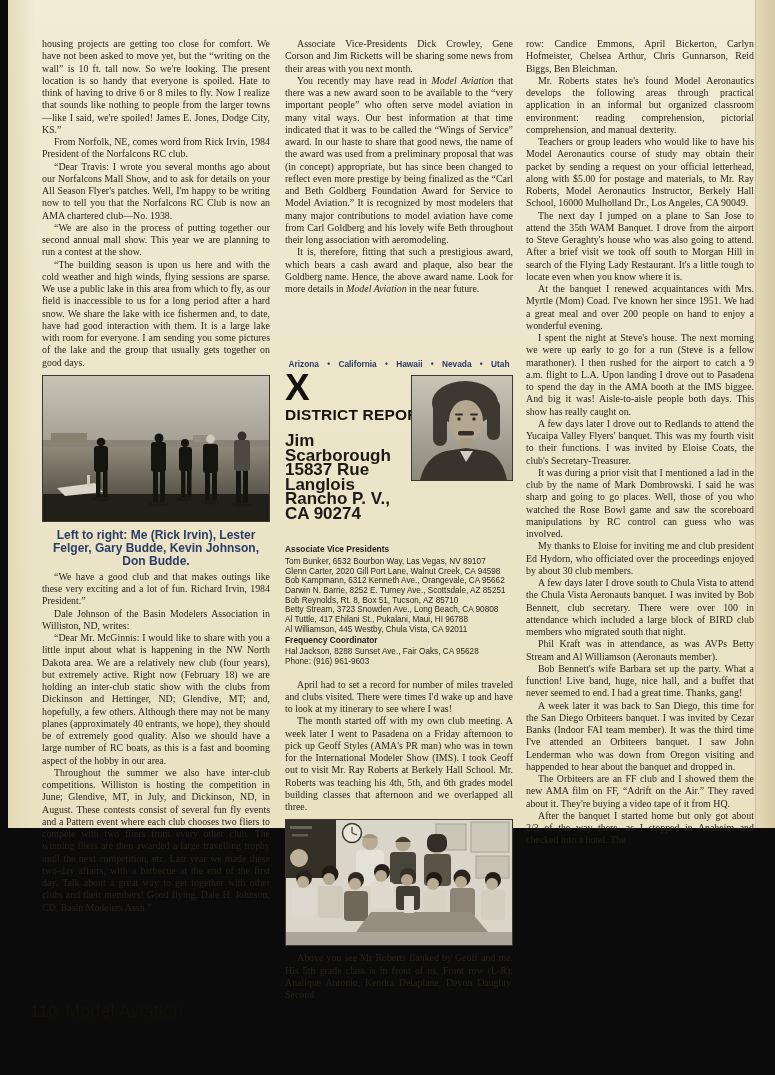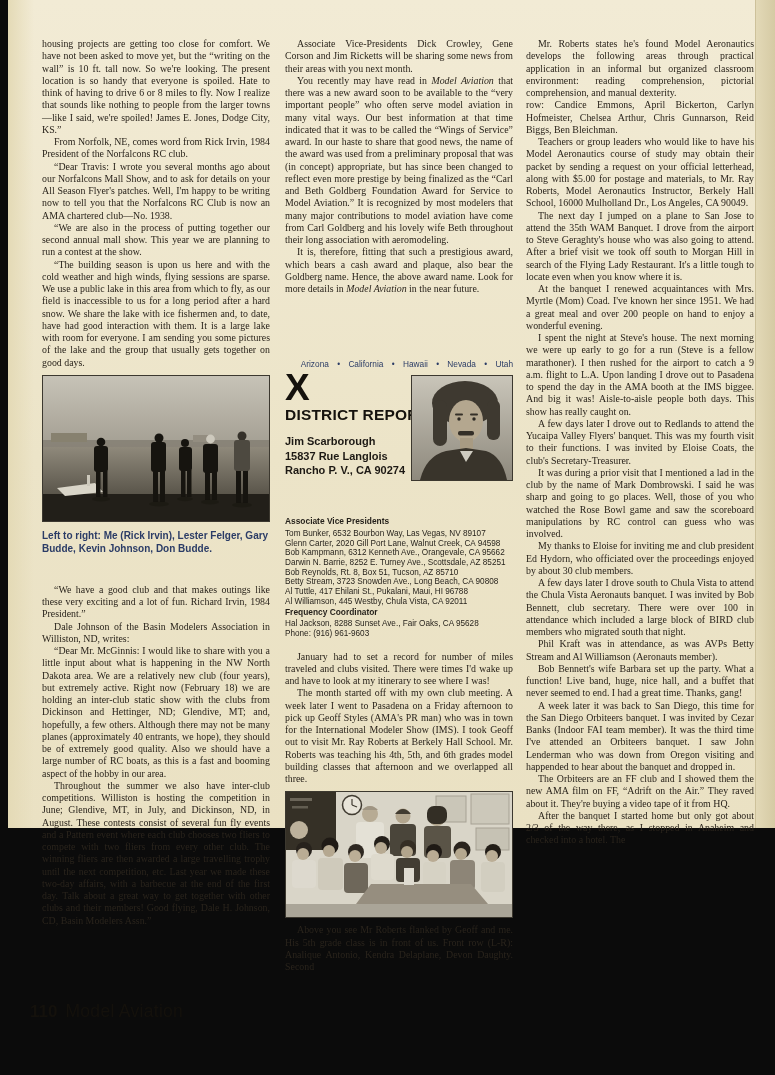--- a/index.html
+++ b/index.html
@@ -11,31 +11,31 @@
           background:linear-gradient(90deg,#e4dab6,rgba(228,218,182,0));pointer-events:none}
   .rstrip{position:absolute;right:0;top:0;width:19px;height:100%;
           background:linear-gradient(90deg,#e3d9b7,#d5caa4);border-left:1px solid #cdc19a}
   .col{position:absolute;top:38px;width:228px;color:#2a241c;
        font-size:9.9px;line-height:12.25px;text-align:justify}
   .col-l{left:34px}.col-m{left:277px}.col-r{left:518px}
   .bp{margin:0;text-indent:12px}
   .bp.ni{text-indent:0}
   .photo{border:1px solid #3c382f;margin-top:6px;background:#9a958a;font-size:0;line-height:0}
   .photo svg{display:block}
-  .caption{font-family:"Liberation Sans",sans-serif;font-weight:700;font-size:10px;line-height:13px;
-           color:#2b3c66;text-align:left;text-indent:0;margin:7px 0 29px}
-  .states{font-family:"Liberation Sans",sans-serif;font-weight:400;font-size:8.3px;line-height:10px;
-          color:#2b3c66;word-spacing:6px;margin-top:64px;text-align:right;text-indent:0}
+  .caption{font-family:"Liberation Sans",sans-serif;font-weight:700;font-size:12px;line-height:13px;
+           color:#2b3c66;text-align:center;text-indent:0;margin:7px 0 3px}
+  .states{font-family:"Liberation Sans",sans-serif;font-weight:700;font-size:8.3px;line-height:10px;
+          color:#2b3c66;word-spacing:6px;margin-top:64px;text-align:center;text-indent:0}
   .dr{position:relative;margin-top:4px;text-align:left;min-height:120px}
   .dr-x{font-family:"Liberation Sans",sans-serif;font-weight:800;font-size:37px;line-height:30px;
         color:#15120d;letter-spacing:1px}
   .dr-title{font-family:"Liberation Sans",sans-serif;font-weight:800;font-size:15.5px;line-height:17px;
             color:#15120d;margin-top:3px;letter-spacing:.2px}
   .dr-contact{margin-top:11px;width:130px;font-family:"Liberation Sans",sans-serif;font-weight:700;
-              font-size:11px;line-height:14.5px;color:#1d1914}
+              font-size:17px;line-height:14.5px;color:#1d1914}
   .headshot{position:absolute;top:2px;right:0;width:100px;height:104px;border:1px solid #3c382f;font-size:0}
   .avp{margin-top:24px;font-family:"Liberation Sans",sans-serif;font-size:8.2px;line-height:9.7px;
        color:#231f19;text-align:left}
   .avp-h{font-weight:700;font-size:8.4px;margin-bottom:2px}
   .fc{margin-top:1px}
   .jan{margin-top:12px}
   .footer{position:absolute;left:22px;top:1001px;display:flex;align-items:baseline;gap:8px;color:#14110c}
   .fnum{font-family:"Liberation Sans",sans-serif;font-weight:700;font-size:17px}
   .fmag{font-family:"Liberation Sans",sans-serif;font-weight:400;font-size:17.5px;letter-spacing:.3px}
 </style>
@@ -162,21 +162,21 @@
       <div>Al Tuttle, 417 Ehilani St., Pukalani, Maui, HI 96788</div>
       <div>Al Williamson, 445 Westby, Chula Vista, CA 92011</div>
     </div>
 
     <div class="avp fc">
       <div class="avp-h">Frequency Coordinator</div>
       <div>Hal Jackson, 8288 Sunset Ave., Fair Oaks, CA 95628</div>
       <div>Phone: (916) 961-9603</div>
     </div>
 
-    <p class="bp jan">January had to set a record for number of miles traveled and clubs visited. There were times I'd wake up and have to look at my itinerary to see where I was!</p>
+    <p class="bp jan">April had to set a record for number of miles traveled and clubs visited. There were times I'd wake up and have to look at my itinerary to see where I was!</p>
     <p class="bp">The month started off with my own club meeting. A week later I went to Pasadena on a Friday afternoon to pick up Geoff Styles (AMA's PR man) who was in town for the International Modeler Show (IMS). I took Geoff out to visit Mr. Ray Roberts at Berkely Hall School. Mr. Roberts was teaching his 4th, 5th, and 6th grades model building classes that afternoon and we overlapped all three.</p>
 
     <div class="photo" style="margin-bottom:6px">
       <svg width="226" height="125" viewBox="0 0 226 125">
         <rect x="0" y="0" width="226" height="125" fill="#d9d5c8"></rect>
         <rect x="0" y="0" width="50" height="58" fill="#353026"></rect>
         <rect x="4" y="6" width="22" height="3" fill="#8f897b" opacity="0.6"></rect>
         <rect x="6" y="14" width="16" height="2.5" fill="#8f897b" opacity="0.5"></rect>
         <circle cx="13" cy="38" r="9" fill="#bdb29c"></circle>
         <circle cx="66" cy="13" r="9.5" fill="#e8e4d9" stroke="#403b31" stroke-width="1.5"></circle>
@@ -223,22 +223,22 @@
         <polygon points="85,92 185,92 202,112 70,112" fill="#968e7f"></polygon>
         <rect x="118" y="76" width="10" height="17" fill="#dedbd0"></rect>
         <rect x="0" y="112" width="226" height="13" fill="#aaa598"></rect>
       </svg>
     </div>
 
     <p class="bp">Above you see Mr Roberts flanked by Geoff and me. His 5th grade class is in front of us. Front row (L-R): Analique Antonio, Kendra Delaplane, Devon Daughty. Second</p>
   </div>
 
   <div class="col col-r">
+    <p class="bp ni">row: Candice Emmons, April Bickerton, Carlyn Hofmeister, Chelsea Arthur, Chris Gunnarson, Reid Biggs, Ben Bleichman.</p>
     <p class="bp">Mr. Roberts states he's found Model Aeronautics develops the following areas through practical application in an informal but organized classroom environment: reading comprehension, pictorial comprehension, and manual dexterity.</p>
-    <p class="bp ni">row: Candice Emmons, April Bickerton, Carlyn Hofmeister, Chelsea Arthur, Chris Gunnarson, Reid Biggs, Ben Bleichman.</p>
     <p class="bp">Teachers or group leaders who would like to have his Model Aeronautics course of study may obtain their packet by sending a request on your official letterhead, along with $5.00 for postage and materials, to Mr. Ray Roberts, Model Aeronautics Instructor, Berkely Hall School, 16000 Mulholland Dr., Los Angeles, CA 90049.</p>
     <p class="bp">The next day I jumped on a plane to San Jose to attend the 35th WAM Banquet. I drove from the airport to Steve Geraghty's house who was also going to attend. After a brief visit we took off south to Morgan Hill in search of the Flying Lady Restaurant. It's a little tough to locate even when you know where it is.</p>
     <p class="bp">At the banquet I renewed acquaintances with Mrs. Myrtle (Mom) Coad. I've known her since 1951. We had a great meal and over 200 people on hand to enjoy a wonderful evening.</p>
     <p class="bp">I spent the night at Steve's house. The next morning we were up early to go for a run (Steve is a fellow marathoner). I then rushed for the airport to catch a 9 a.m. flight to L.A. Upon landing I drove out to Pasadena to spend the day in the AMA booth at the IMS biggee. And big it was! Aisle-to-aisle people both days. This show has really caught on.</p>
     <p class="bp">A few days later I drove out to Redlands to attend the Yucaipa Valley Flyers' banquet. This was my fourth visit to their functions. I was invited by Eloise Coats, the club's Secretary-Treasurer.</p>
     <p class="bp">It was during a prior visit that I mentioned a lad in the club by the name of Mark Dombrowski. I said he was sharp and going to go places. Well, those of you who watched the Rose Bowl game and saw the scoreboard manipulations by RC control can guess who was involved.</p>
     <p class="bp">My thanks to Eloise for inviting me and club president Ed Hydorn, who officiated over the proceedings enjoyed by about 30 club members.</p>
     <p class="bp">A few days later I drove south to Chula Vista to attend the Chula Vista Aeronauts banquet. I was invited by Bob Bennett, club secretary. There were over 100 in attendance which included a large block of BIRD club members who migrated south that night.</p>
     <p class="bp">Phil Kraft was in attendance, as was AVPs Betty Stream and Al Williamson (Aeronauts member).</p>
     <p class="bp">Bob Bennett's wife Barbara set up the party. What a function! Live band, huge, nice hall, and a buffet that never seemed to end. I had a great time. Thanks, gang!</p>

